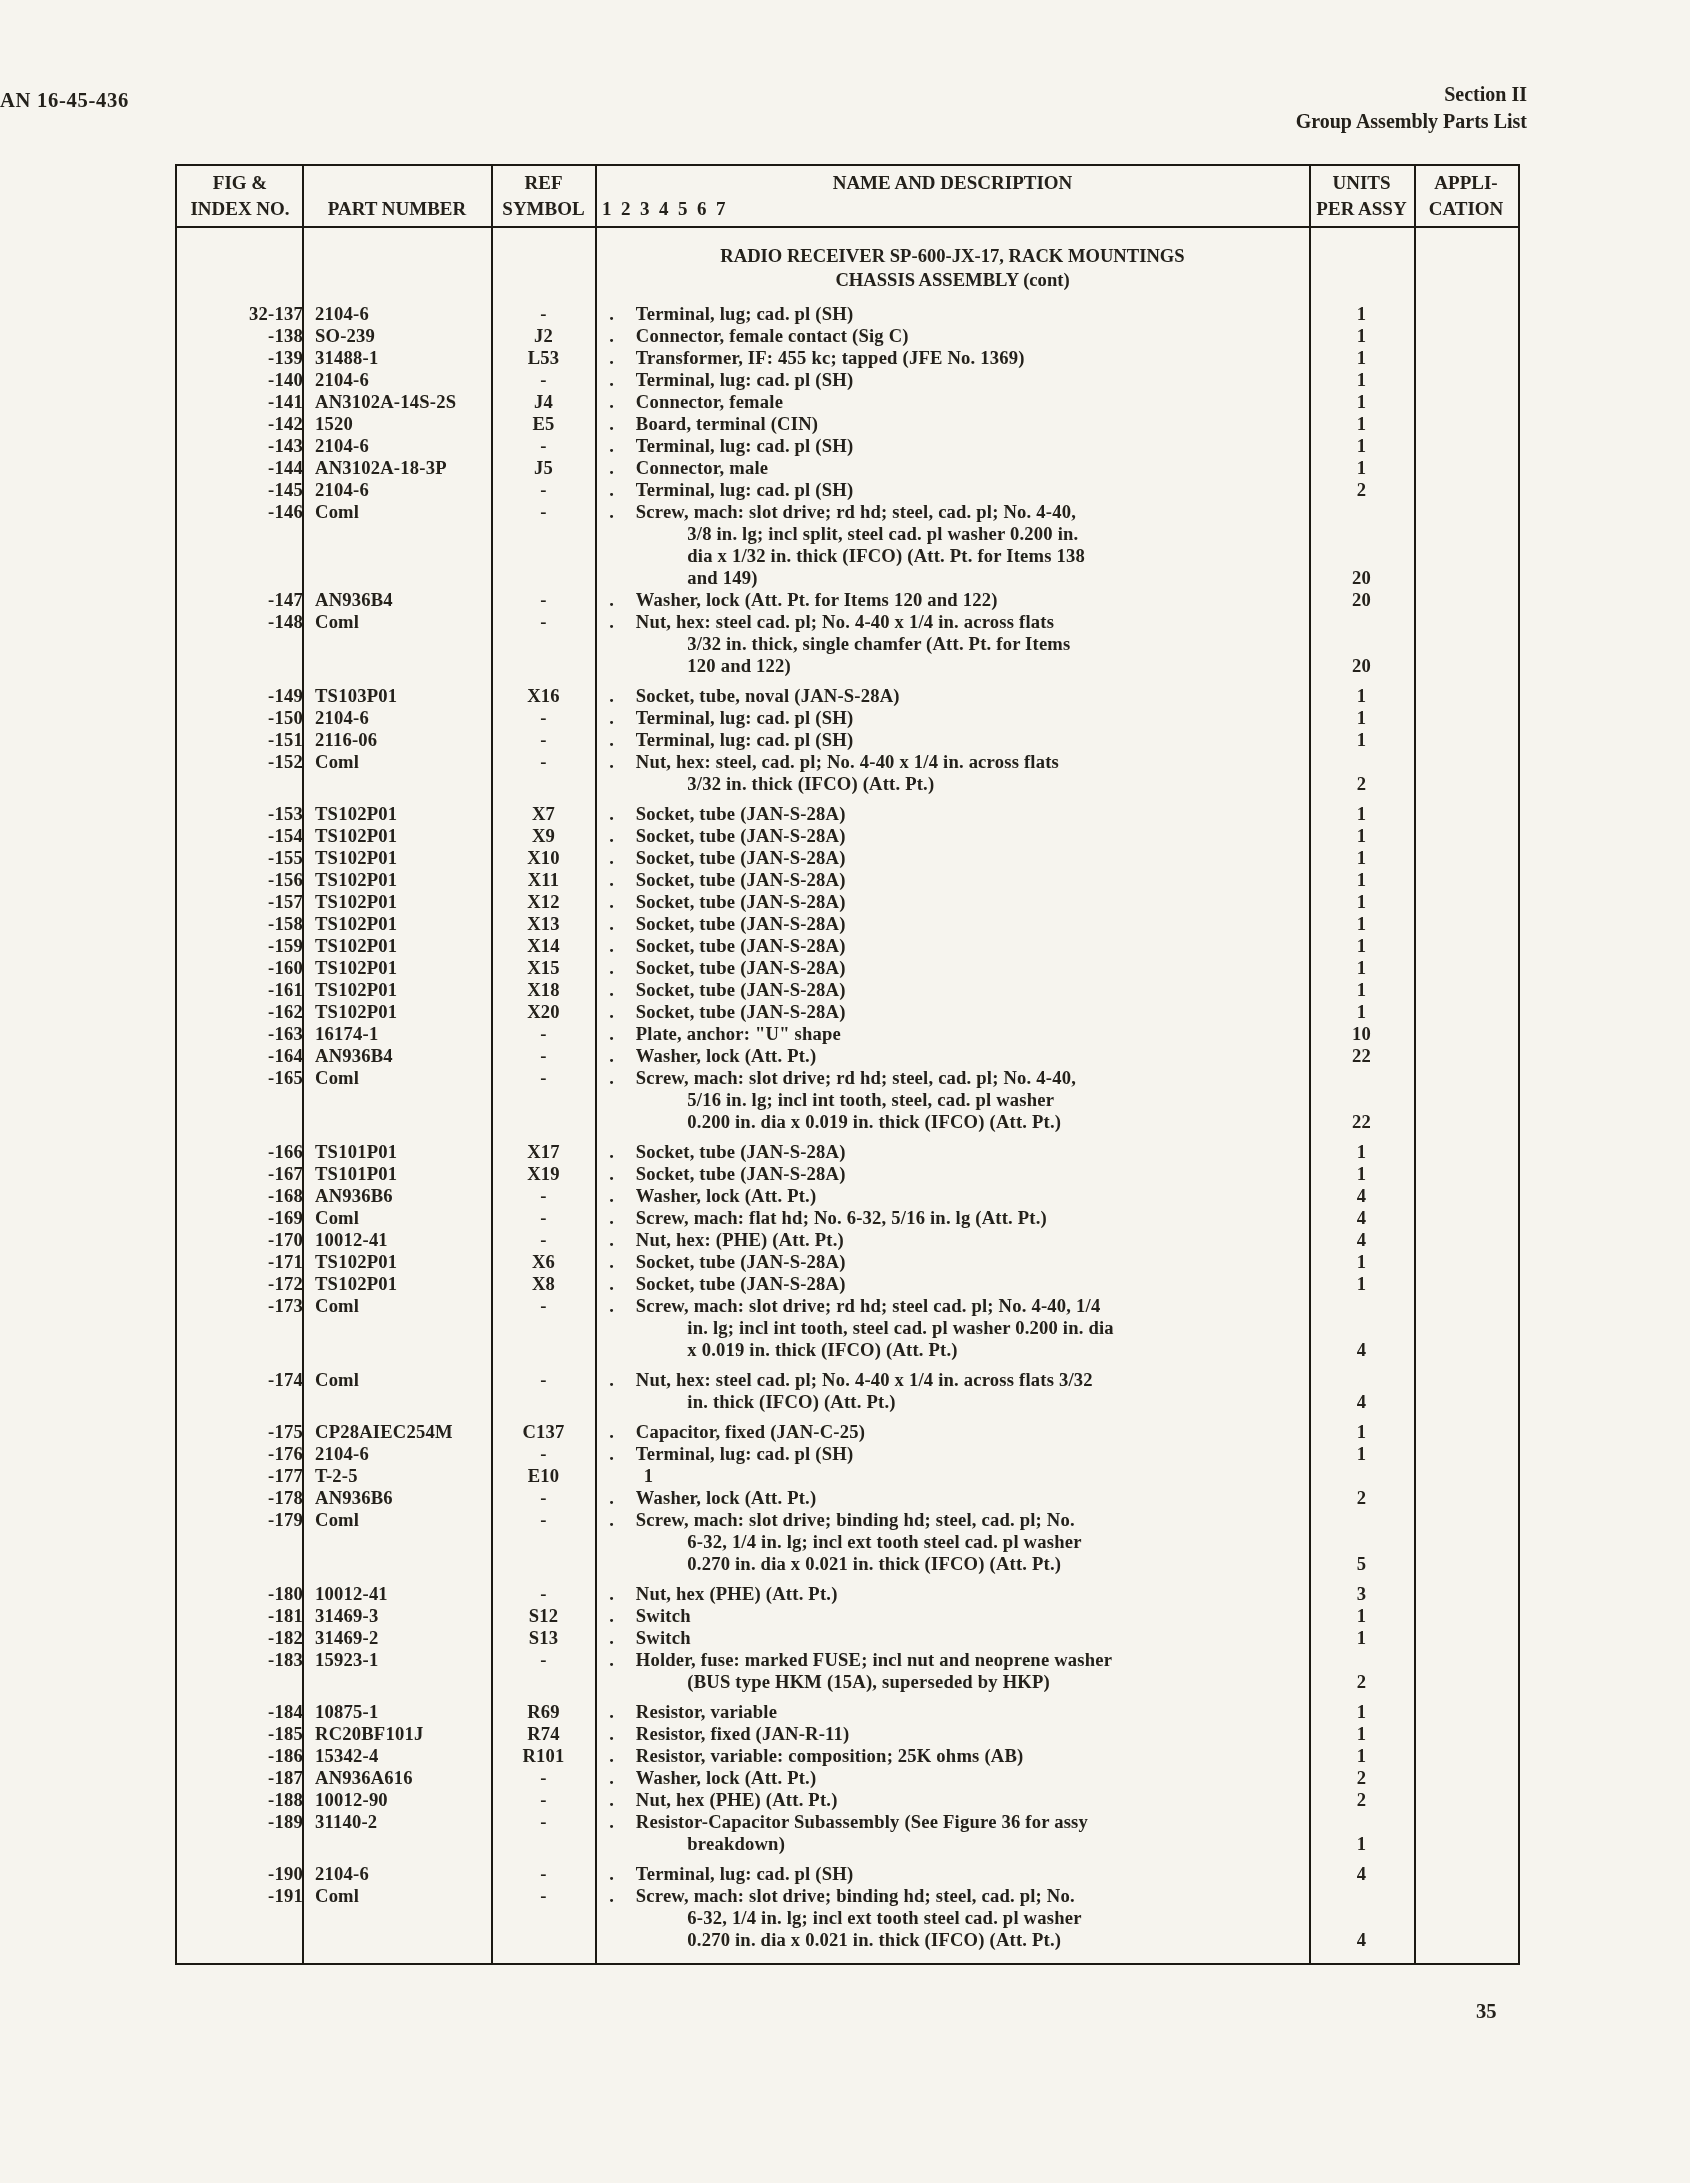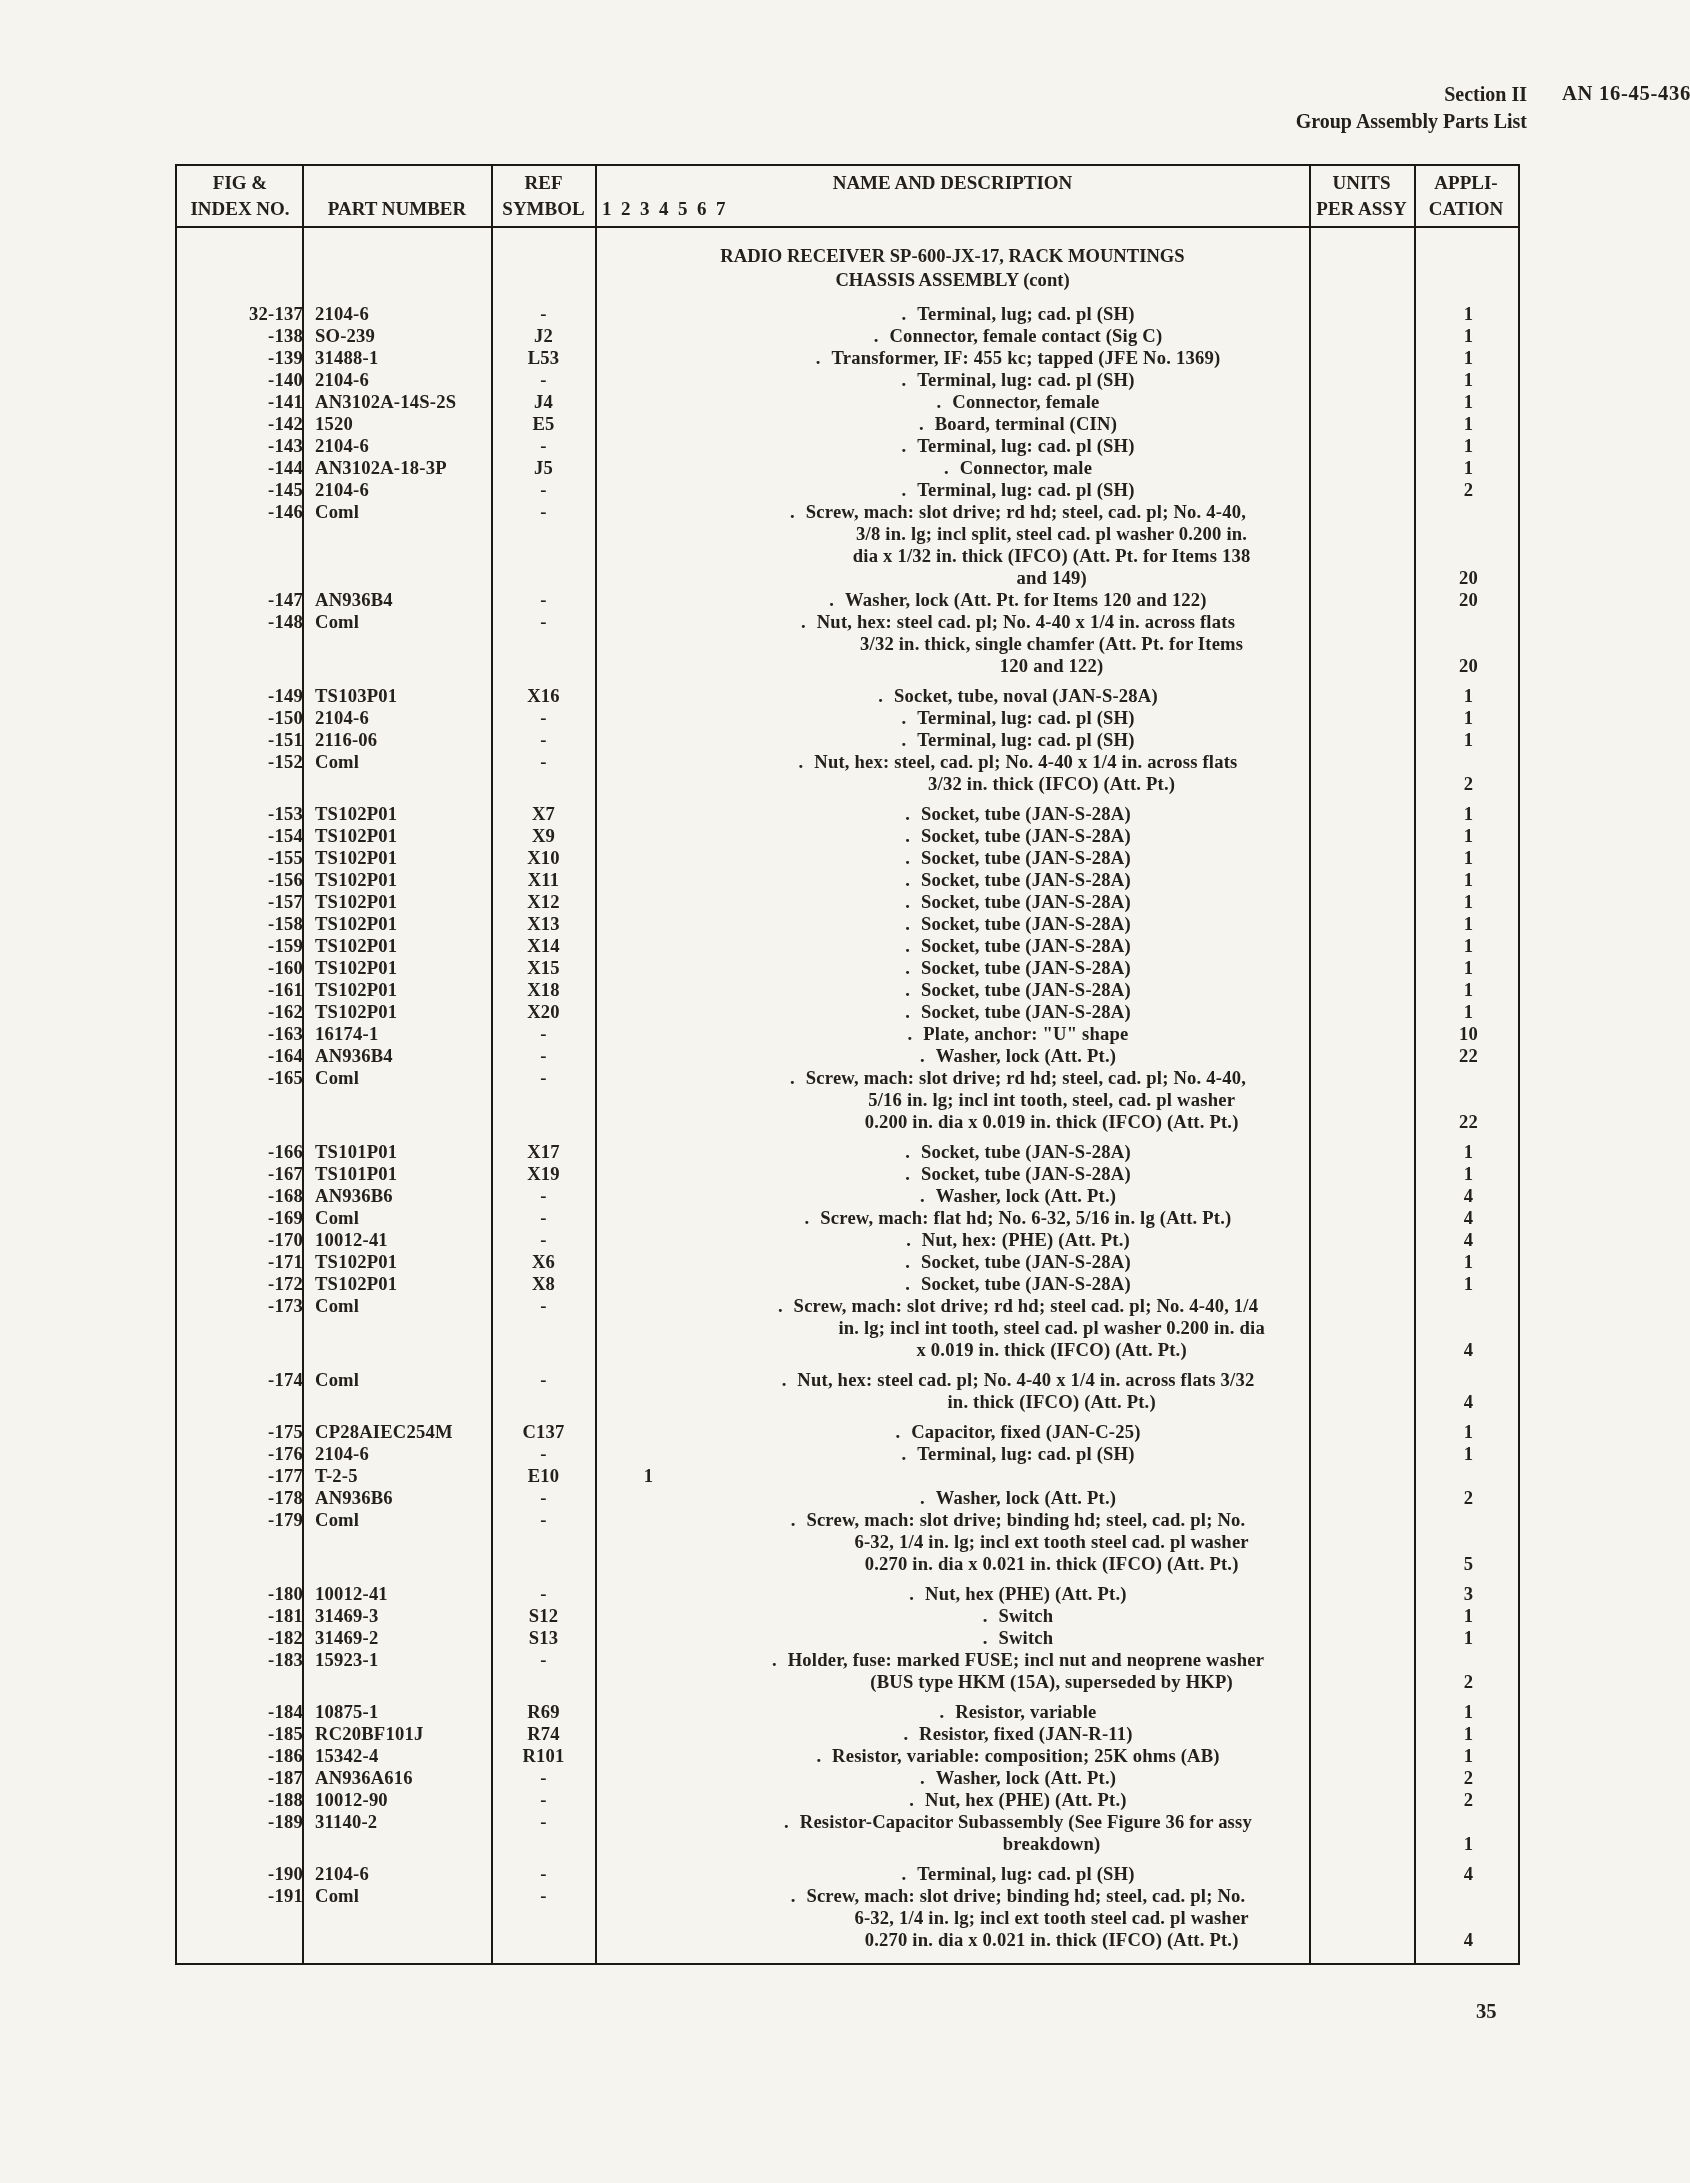--- a/index.html
+++ b/index.html
@@ -3,22 +3,22 @@
 <meta charset="utf-8">
 <style>
   html,body { margin:0; padding:0; background:#e9e7e2; }
   .page {
     position:relative; width:1691px; height:2183px;
     background:#f6f4ee; color:#24211b;
     font-family:"Liberation Serif","DejaVu Serif",serif;
     font-weight:700; overflow:hidden;
   }
   .doc-number {
-    position:absolute; top:82px; left:0; right:0;
-    text-align:right; font-size:20.6px; letter-spacing:0.7px;
+    position:absolute; top:89px; left:0; right:0;
+    text-align:left; font-size:20.6px; letter-spacing:0.7px;
   }
   .section-info {
     position:absolute; top:81px; right:164px;
     text-align:right; font-size:20px; line-height:27px;
   }
   .page-number { position:absolute; top:2000px; left:1476px; font-size:20.6px; }
 
   .parts-table {
     position:absolute; left:175px; top:164px;
     width:1345px; height:1801px;
@@ -44,21 +44,21 @@
   .table-title {
     margin:16px 0 10.6px 419px; width:713px; text-align:center;
     font-size:18.6px; line-height:24px; white-space:nowrap;
   }
   .trow { display:flex; font-size:18.6px; line-height:22px; letter-spacing:0.2px; }
   .trow.gap { margin-top:8px; }
   .cell { flex:0 0 auto; box-sizing:border-box; }
   .c-index { width:126px; text-align:right; }
   .c-part  { width:188px; padding-left:12px; }
   .c-ref   { width:105px; text-align:center; }
-  .c-desc  { width:820px; padding-left:13.3px;text-align:center; }
+  .c-desc  { width:713px; padding-left:13.3px; }
   .dline { white-space:nowrap; }
   .dline.cont { padding-left:78px; }
   .dot { display:inline-block; width:26.5px; }
   .c-units { width:105px; display:flex; flex-direction:column; justify-content:flex-end; align-items:center; }
   .c-app { flex:1 1 auto; }
 </style>
 </head>
 <body>
 
 <div class="page">

